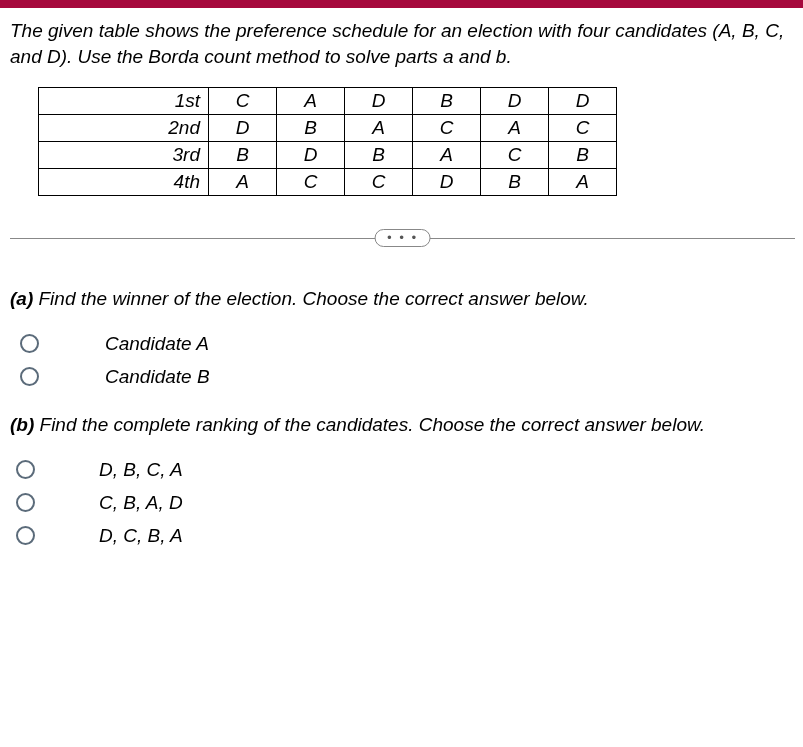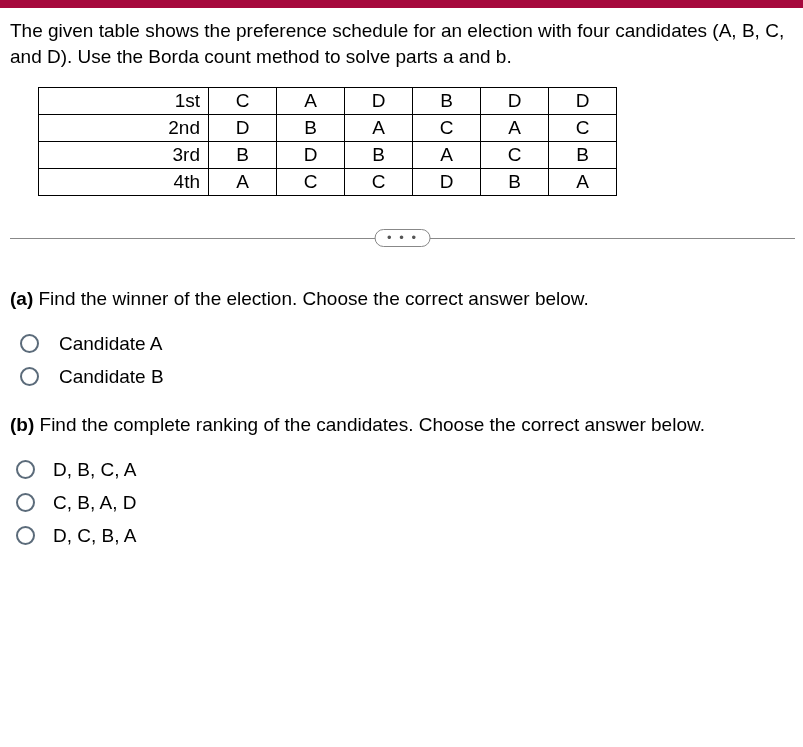--- a/index.html
+++ b/index.html
@@ -14,20 +14,21 @@
       background: #fff;
       width: 803px;
     }
     .top-bar {
       height: 8px;
       background: #a6093d;
       width: 100%;
     }
     .content {
       padding: 10px 8px 10px 10px;
+      font-style: italic;
     }
     .problem-statement {
       line-height: 1.35;
       margin-bottom: 18px;
     }
     .table-wrap {
       margin-left: 28px;
       margin-bottom: 28px;
     }
     table.pref {
@@ -92,20 +93,21 @@
     }
     .options {
       margin-top: 24px;
       margin-bottom: 28px;
     }
     .option {
       display: flex;
       align-items: flex-end;
       margin-bottom: 14px;
       margin-left: 10px;
+      gap: 46px;
     }
     .radio {
       width: 19px;
       height: 19px;
       border: 2px solid #5b6b7a;
       border-radius: 50%;
       margin-right: 20px;
       flex-shrink: 0;
       cursor: pointer;
       background: #fff;

